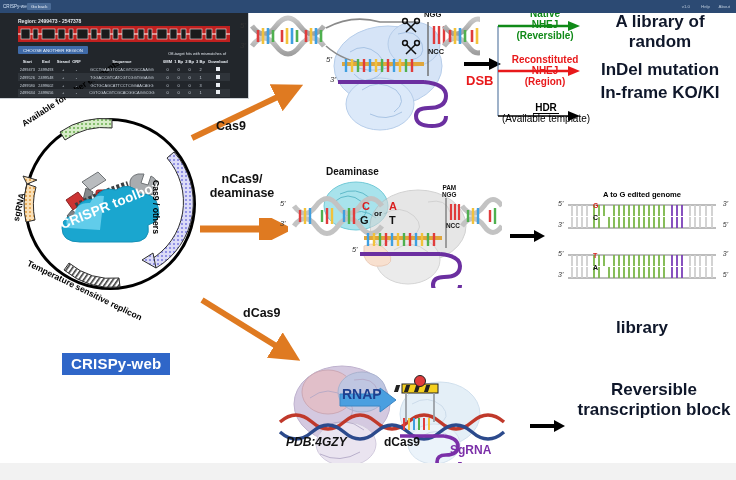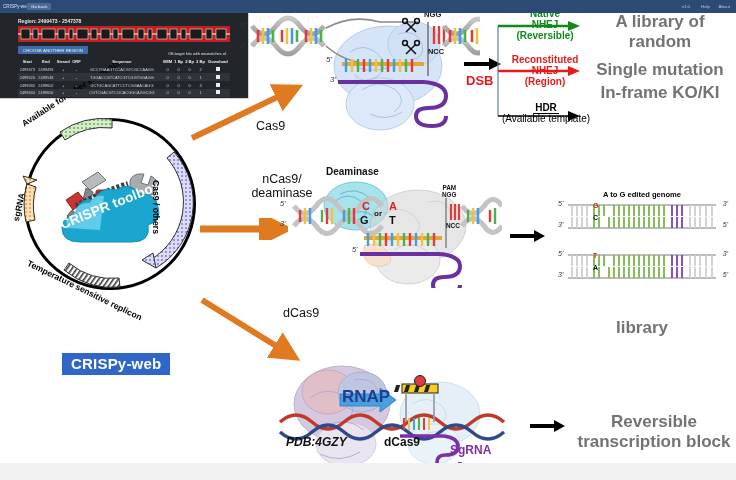--- a/index.html
+++ b/index.html
@@ -4,38 +4,38 @@
 <style>
   html,body{margin:0;padding:0;background:#ffffff;}
   body{width:736px;height:480px;position:relative;overflow:hidden;
        font-family:"Liberation Sans","DejaVu Sans",sans-serif;color:#111;}
   .abs{position:absolute;}
   .nosel{user-select:none;}
 
   
   .t{position:absolute;white-space:nowrap;line-height:1.12;}
   .ctr{text-align:center;}
-  .blue-res{color:#737373;font-weight:bold;font-size:17px;text-align:center;line-height:1.16;}
+  .blue-res{color:#0f172a;font-weight:bold;font-size:17px;text-align:center;line-height:1.16;}
   .red-lbl{color:#e8191b;font-weight:bold;}
   .green-lbl{color:#108a18;font-weight:bold;}
   .blk-lbl{color:#000;font-weight:bold;}
 
   
   #plasmid{left:6px;top:108px;width:210px;height:200px;}
   .ring{position:absolute;left:18px;top:10px;width:172px;height:172px;
         border:3.5px solid #000;border-radius:50%;box-sizing:border-box;}
   .arc{position:absolute;left:10px;top:2px;width:188px;height:188px;}
   .cloud{position:absolute;left:46px;top:58px;width:118px;height:82px;}
   .cloud-label{position:absolute;left:52px;top:110px;font-size:13.5px;font-weight:bold;
                color:#fff;transform:rotate(-22deg);transform-origin:left top;letter-spacing:.2px;}
   .arclbl{position:absolute;font-size:8.6px;font-weight:bold;color:#000;}
 
   
   .oarrow{position:absolute;}
-  .oarrow-lbl{position:absolute;font-size:12.5px;font-weight:normal;color:#111;line-height:1.14;text-align:center;margin-left:40px;}
+  .oarrow-lbl{position:absolute;font-size:12.5px;font-weight:bold;color:#111;line-height:1.14;text-align:center;}
 
   
   .panel{position:absolute;}
 
   
   #fan{left:494px;top:8px;width:120px;height:122px;}
   .fanlbl{position:absolute;text-align:center;font-size:10px;line-height:1.12;}
 
   
   .genomebox{position:absolute;}
@@ -309,21 +309,21 @@
 </div>
 <div class="fanlbl blk-lbl" style="left:494px;top:102px;width:104px;">
   <span style="border-bottom:1px solid #000;padding:0 2px;">HDR</span><br>
   <span style="font-weight:normal;">(Available template)</span>
 </div>
 
 <div class="blue-res" style="position:absolute;left:586px;top:12px;width:148px;">
   <span>A library of random</span><br>
 </div>
 <div class="blue-res" style="position:absolute;left:586px;top:60px;width:148px;">
-  <span>Single mutation</span>
+  <span>InDel mutation</span>
 </div>
 <div class="blue-res" style="position:absolute;left:586px;top:83px;width:148px;">
   <span>In-frame KO/KI</span>
 </div>
 
 <div class="panel" style="left:290px;top:170px;width:212px;height:118px;">
   <svg viewBox="0 0 212 118" style="width:212px;height:118px;">
 
     <g opacity=".9">
       <ellipse cx="66" cy="36" rx="32" ry="24" fill="#9fe0ea" stroke="#62c3d2" stroke-width="1"></ellipse>
@@ -653,32 +653,32 @@
       <line x1="143" y1="60" x2="143" y2="72" stroke="#4fb04f"></line>
       <line x1="148" y1="60" x2="148" y2="72" stroke="#e03c3c"></line>
       <line x1="153" y1="60" x2="153" y2="72" stroke="#f2c23c"></line>
     </g>
 
     <g fill="none" stroke="#7b2fa8" stroke-width="3.6">
       <path d="M124 78 L168 78"></path>
       <path d="M168 78 q14 2 14 10 q0 9 -12 9 q-9 0 -9 7 q0 8 12 8 q11 0 11 -8"></path>
     </g>
   </svg>
-  <div class="t" style="left:66px;top:29px;font-size:17px;font-weight:bold;color:#1e3f8f;">RNAP</div>
+  <div class="t" style="left:66px;top:29px;font-size:14px;font-weight:bold;color:#1e3f8f;">RNAP</div>
   <div class="t" style="left:10px;top:78px;font-size:12px;font-weight:bold;font-style:italic;color:#111;">PDB:4GZY</div>
   <div class="t" style="left:108px;top:78px;font-size:12px;font-weight:bold;color:#111;">dCas9</div>
   <div class="t" style="left:174px;top:86px;font-size:12px;font-weight:bold;color:#7b2fa8;">SgRNA</div>
 </div>
 
 <svg class="abs" style="left:528px;top:418px;width:38px;height:16px;" viewBox="0 0 38 16">
   <line x1="2" y1="8" x2="26" y2="8" stroke="#000" stroke-width="4"></line>
   <path d="M26 2 L37 8 L26 14 Z" fill="#000"></path>
 </svg>
 
-<div class="blue-res" style="position:absolute;left:576px;top:412px;width:156px;text-align:center;">
+<div class="blue-res" style="position:absolute;left:576px;top:380px;width:156px;text-align:center;">
   <span>Reversible</span><br>
   <span>transcription block</span>
 </div>
 
 <div id="crispy-title" class="nosel">CRISPy-web</div>
 
 <div id="crispy" class="nosel">
   <div class="cw-nav">
     <div class="cw-brand">CRISPy-web</div>
     <div class="cw-btn">Go back</div>

